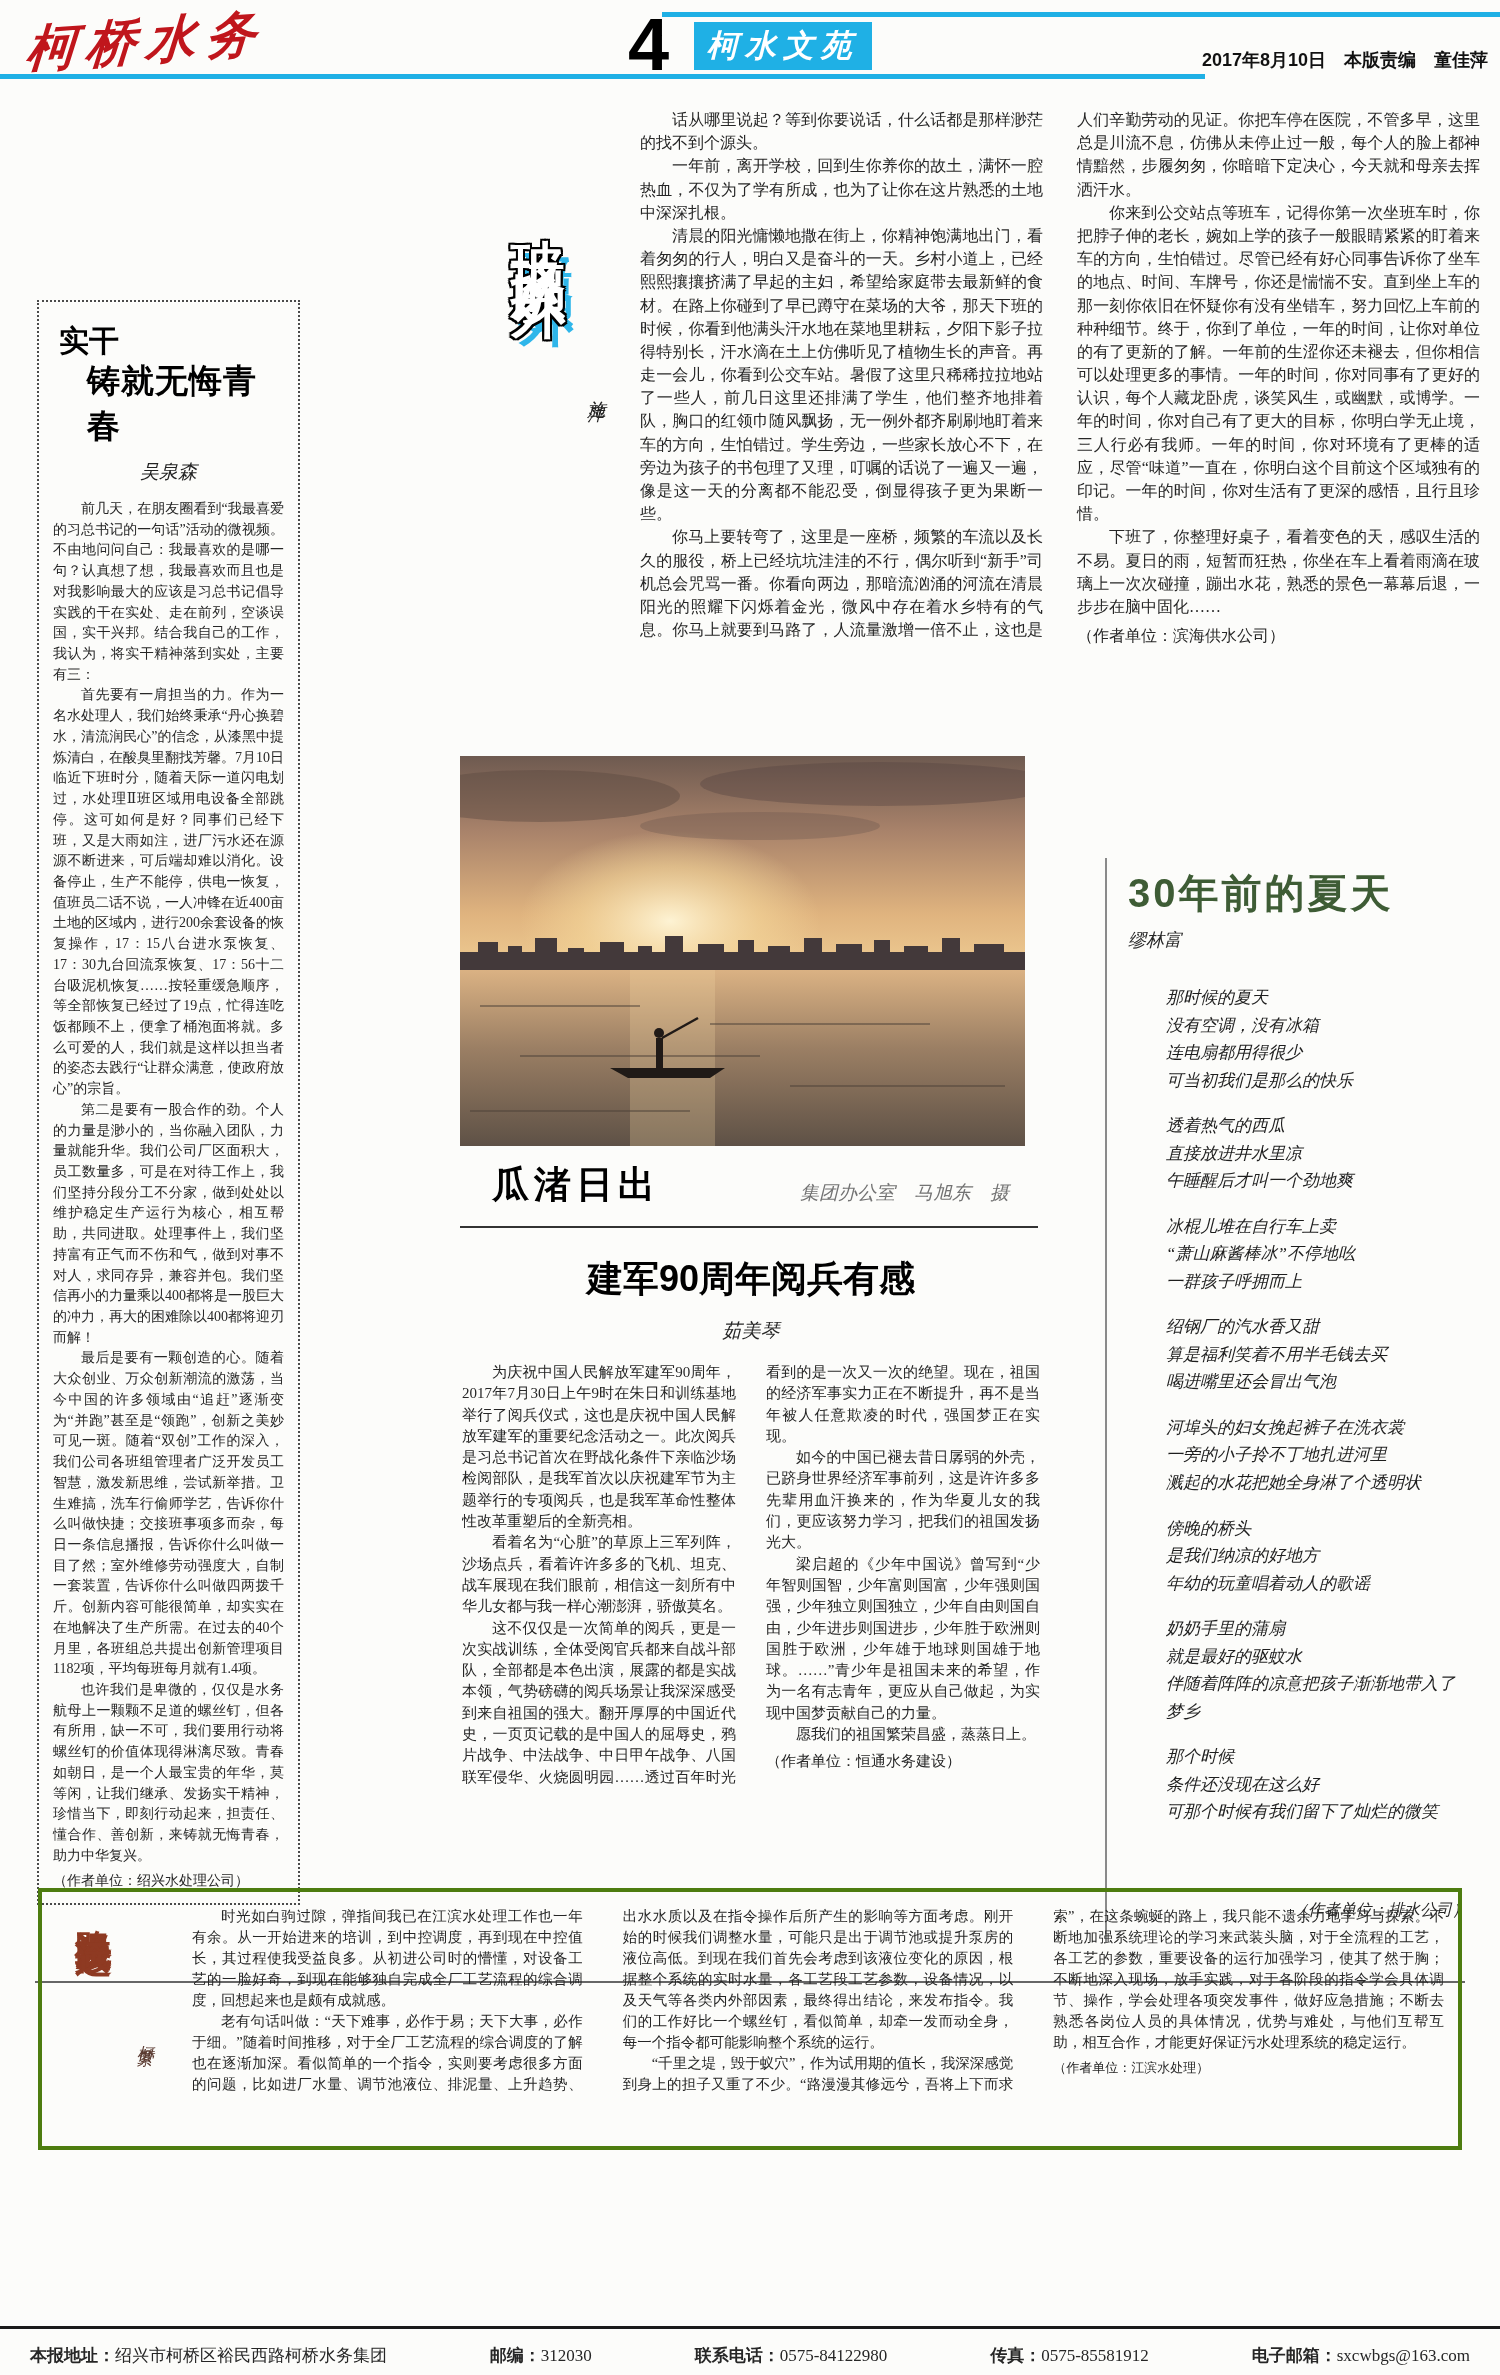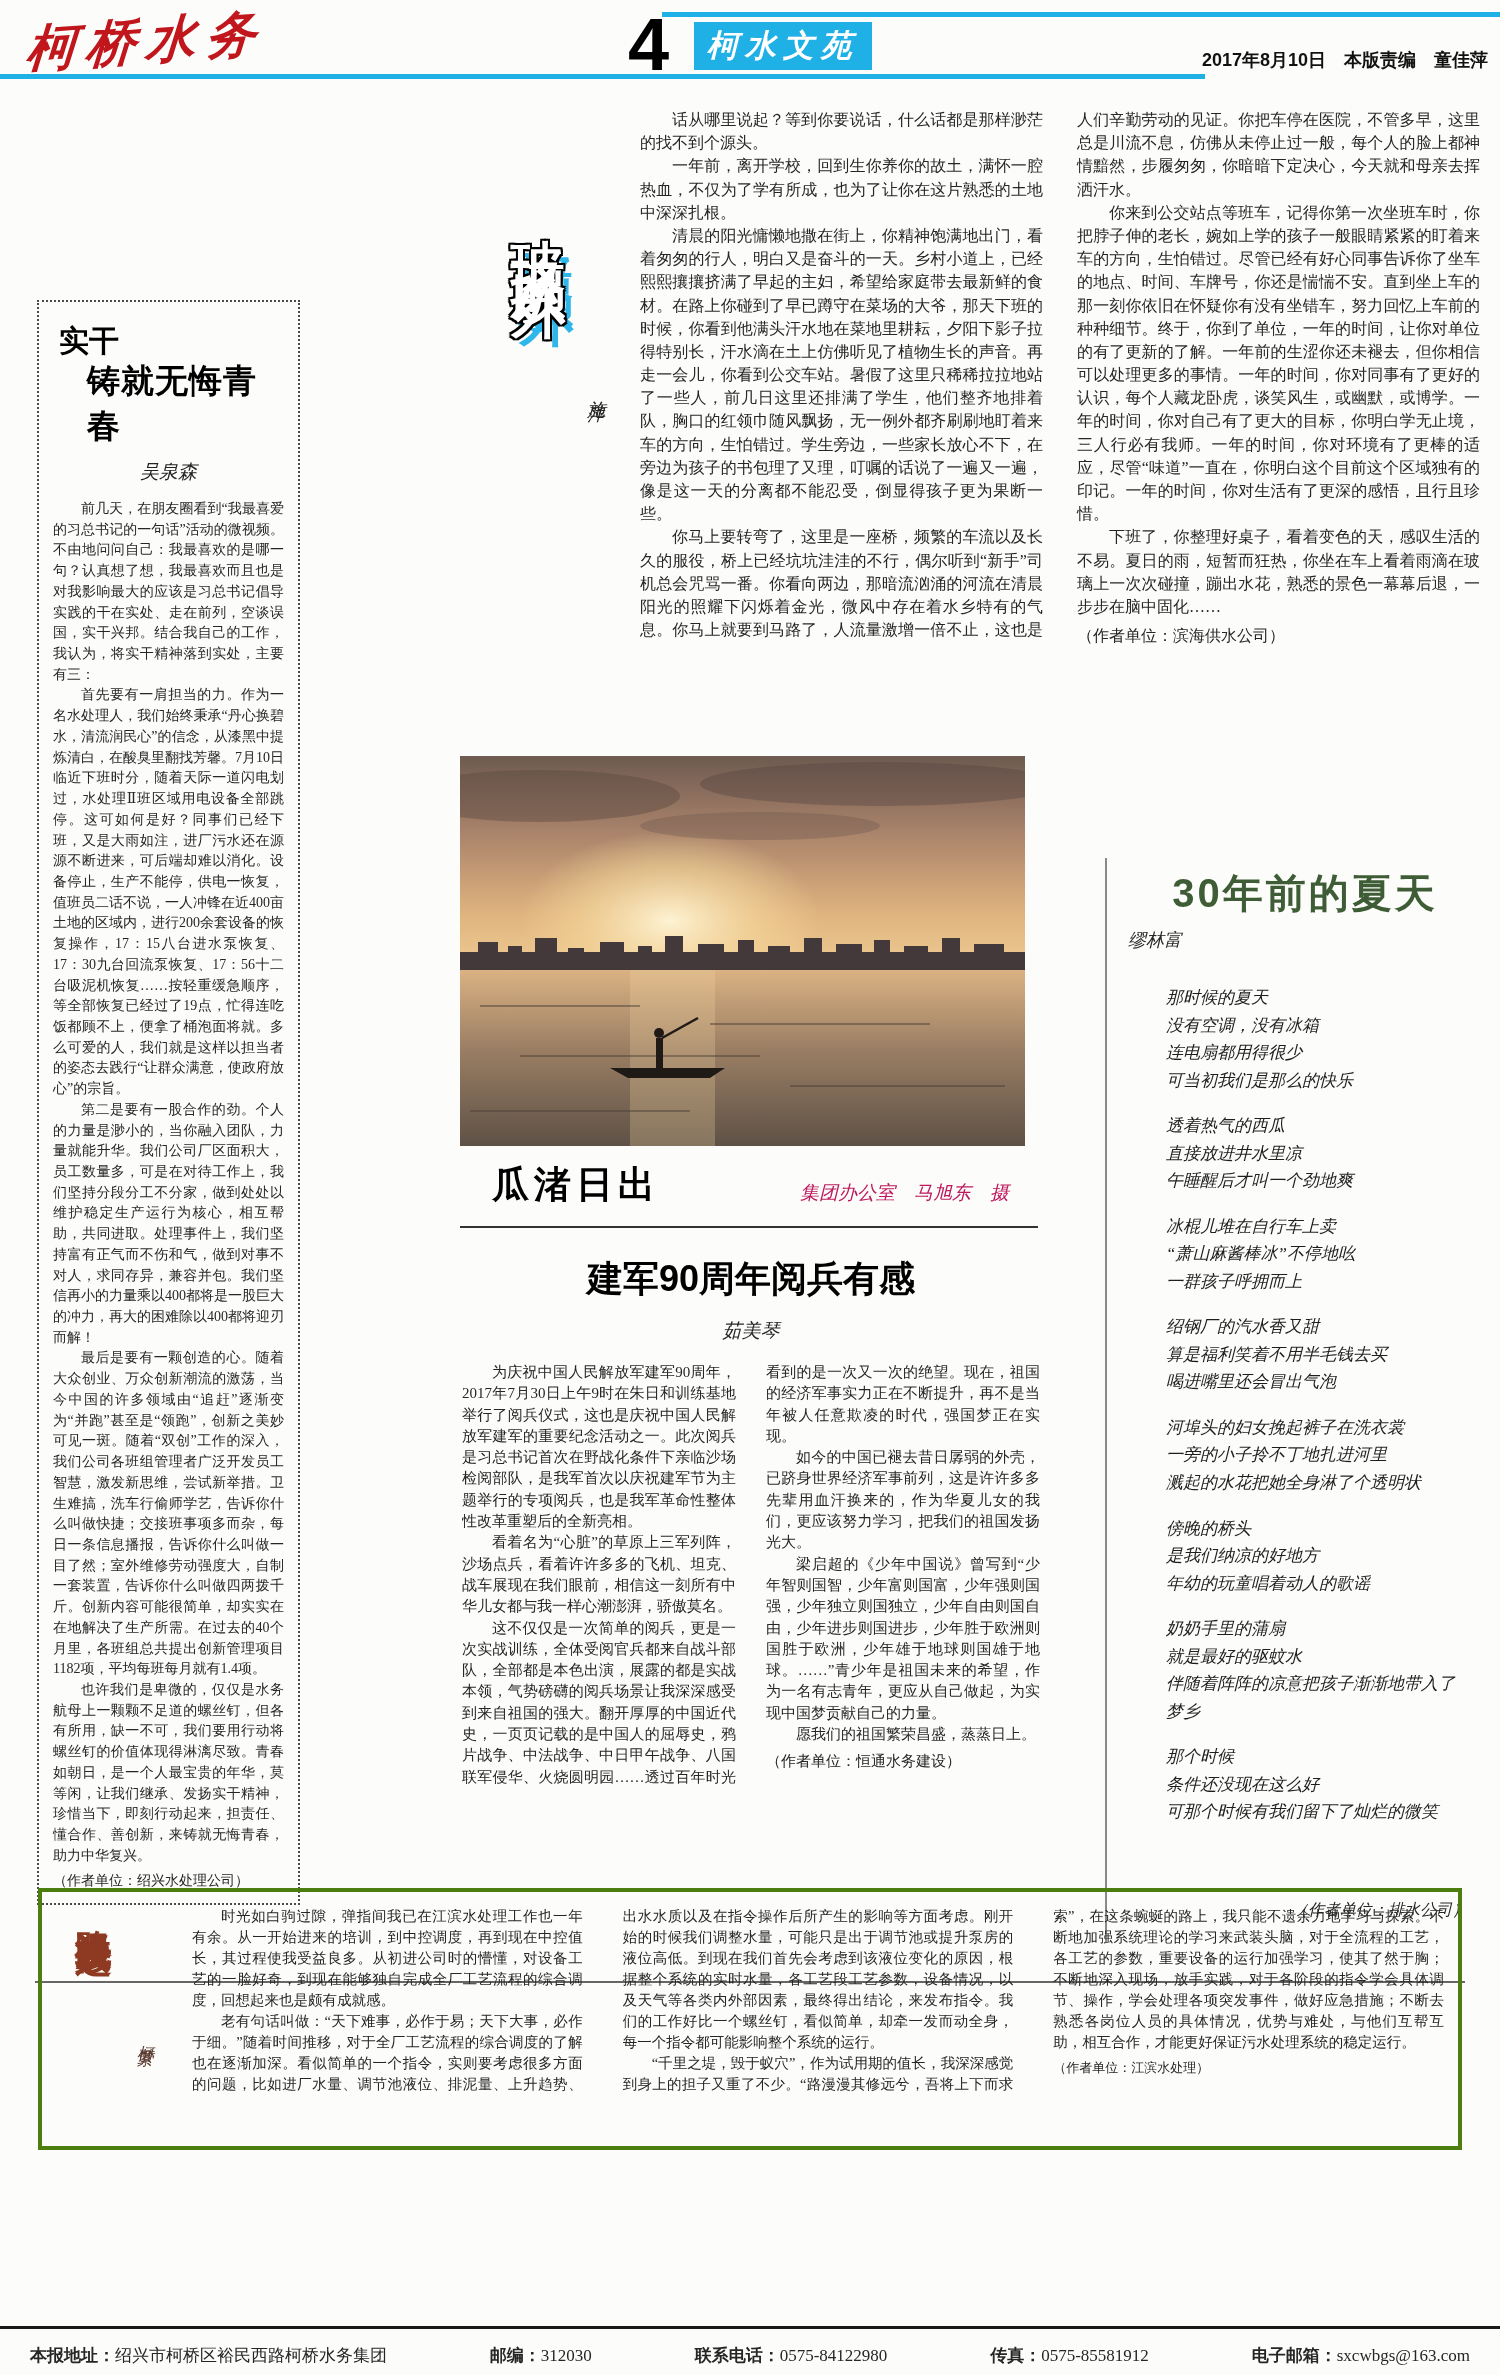--- a/index.html
+++ b/index.html
@@ -41,35 +41,35 @@
   .glass-author{position:absolute;left:584px;top:386px;writing-mode:vertical-rl;font-size:18px;
                 font-style:italic;color:#222;letter-spacing:4px;}
   .glass-body{position:absolute;left:640px;top:108px;width:840px;height:596px;
               column-count:2;column-gap:34px;font-size:16px;line-height:1.45;overflow:hidden;}
   .glass-body .byline{font-size:16px;}
 
   
   .photo{position:absolute;left:460px;top:756px;width:565px;height:390px;overflow:hidden;}
   .photo-title{position:absolute;left:492px;top:1160px;font-family:"Liberation Sans","DejaVu Sans",sans-serif;
                font-weight:bold;font-size:37px;letter-spacing:5px;color:#000;text-align:center;}
-  .photo-credit{position:absolute;left:800px;top:1180px;font-size:19px;font-style:italic;color:#be185d;}
+  .photo-credit{position:absolute;left:800px;top:1180px;font-size:19px;font-style:italic;color:#737373;}
   .photo-rule{position:absolute;left:460px;top:1226px;width:578px;height:2px;background:#333;}
 
   
   .parade-title{position:absolute;left:462px;top:1255px;width:578px;text-align:center;
                 font-family:"Liberation Sans","DejaVu Sans",sans-serif;font-weight:bold;font-size:36px;color:#000;}
   .parade-author{position:absolute;left:462px;top:1318px;width:578px;text-align:center;
                  font-size:19px;font-style:italic;}
   .parade-body{position:absolute;left:462px;top:1362px;width:578px;height:600px;
                column-count:2;column-gap:30px;font-size:15px;line-height:1.42;overflow:hidden;}
   .parade-body .byline{font-size:15px;}
 
   
   .poem-divider{position:absolute;left:1105px;top:858px;width:2px;height:1084px;background:#8a8a8a;}
-  .poem-title{position:absolute;left:1128px;top:866px;width:354px;text-align:center;
+  .poem-title{position:absolute;left:1128px;top:866px;width:354px;text-align:left;
               font-family:"Liberation Sans","DejaVu Sans",sans-serif;font-weight:bold;font-size:40px;
               color:#3e5c35;letter-spacing:3px;}
   .poem-author{position:absolute;left:1128px;top:928px;width:354px;
                font-size:18px;font-style:italic;}
   .poem-body{position:absolute;left:1166px;top:984px;width:302px;height:905px;overflow:hidden;}
   .poem-body p{margin:0 0 18px 0;white-space:pre-line;font-size:17px;line-height:1.62;
                font-style:italic;color:#1e1e1e;}
   .poem-byline{position:absolute;left:1150px;top:1900px;width:318px;text-align:right;
                font-size:16px;font-style:italic;}
 

